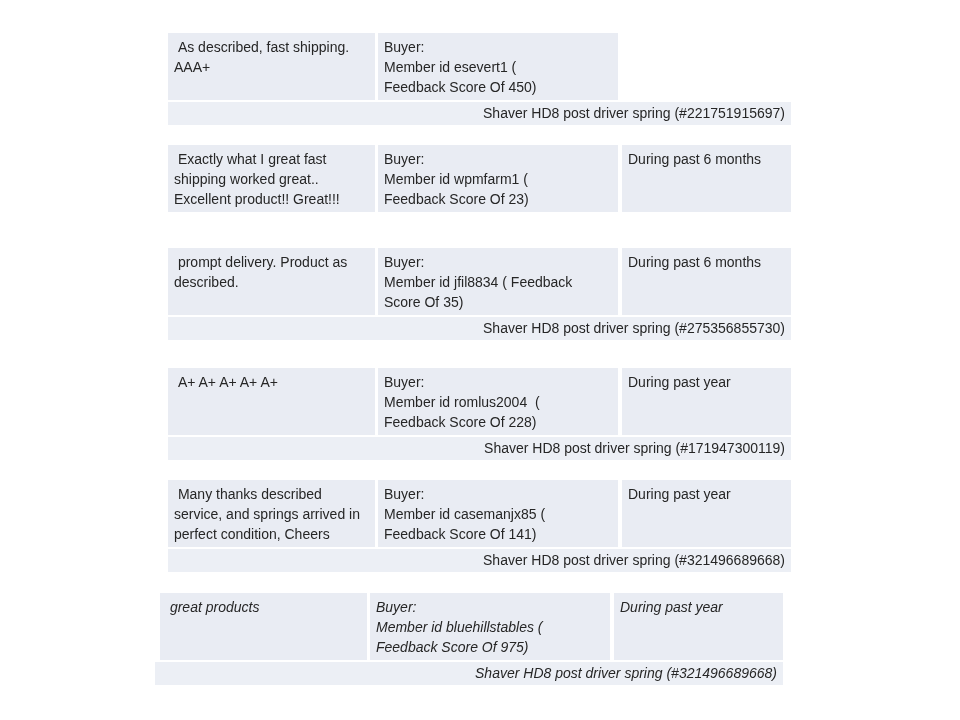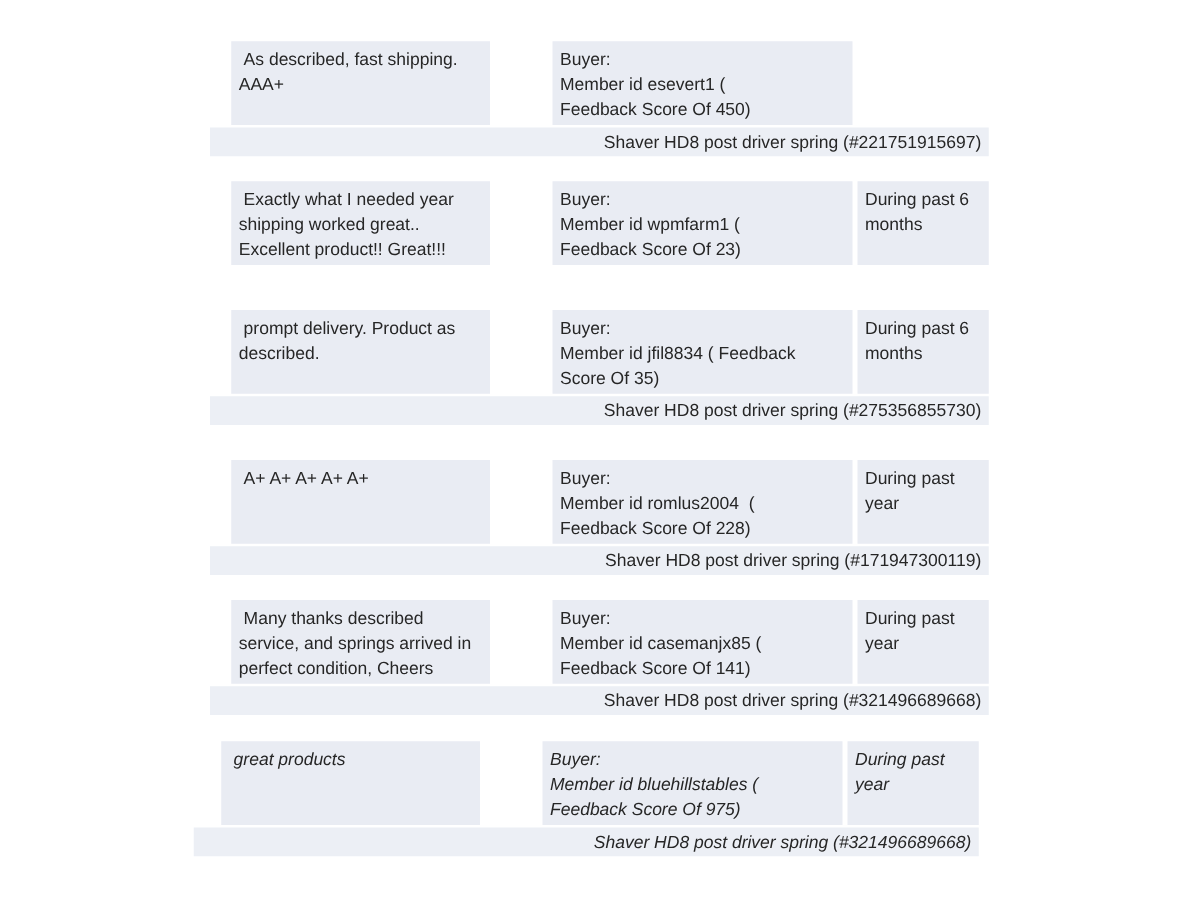--- a/index.html
+++ b/index.html
@@ -37,26 +37,24 @@
     background: #e9ecf3;
     box-sizing: border-box;
     padding: 4px 8px 3px 6px;
     line-height: 20px;
     min-height: 62px;
     white-space: pre-wrap;
   }
   .cell.comment {
     width: 207px;
     margin-right: 3px;
-    margin-left: 17px;
   }
   .cell.buyer {
     width: 240px;
     margin-right: 4px;
-    margin-left: 47px;
   }
   .cell.period {
     flex: 1;
   }
   .footer {
     background: #ecexf4;
     background: #eceff5;
     padding: 2px 6px 3px 6px;
     line-height: 18px;
     white-space: pre-wrap;
@@ -72,21 +70,21 @@
 AAA+</div>
     <div class="cell buyer">Buyer:
 Member id esevert1 (
 Feedback Score Of 450)</div>
   </div>
   <div class="footer">Shaver HD8 post driver spring (#221751915697)</div>
 </div>
 
 <div class="block b2">
   <div class="row">
-    <div class="cell comment"> Exactly what I needed year
+    <div class="cell comment"> Exactly what I great fast
 shipping worked great..
 Excellent product!! Great!!!</div>
     <div class="cell buyer">Buyer:
 Member id wpmfarm1 (
 Feedback Score Of 23)</div>
     <div class="cell period">During past 6 months</div>
   </div>
 </div>
 
 <div class="block b3">

